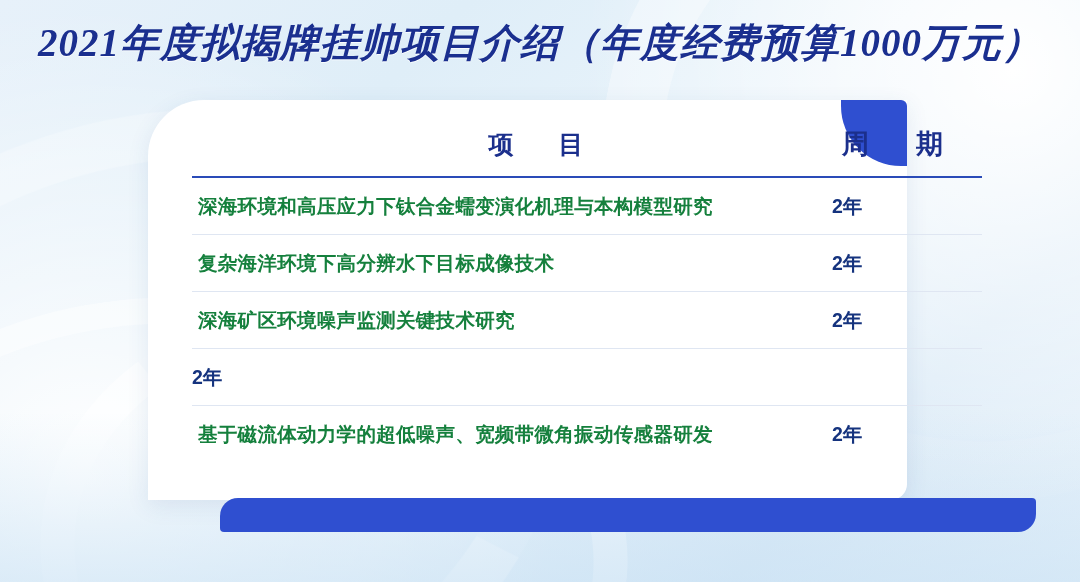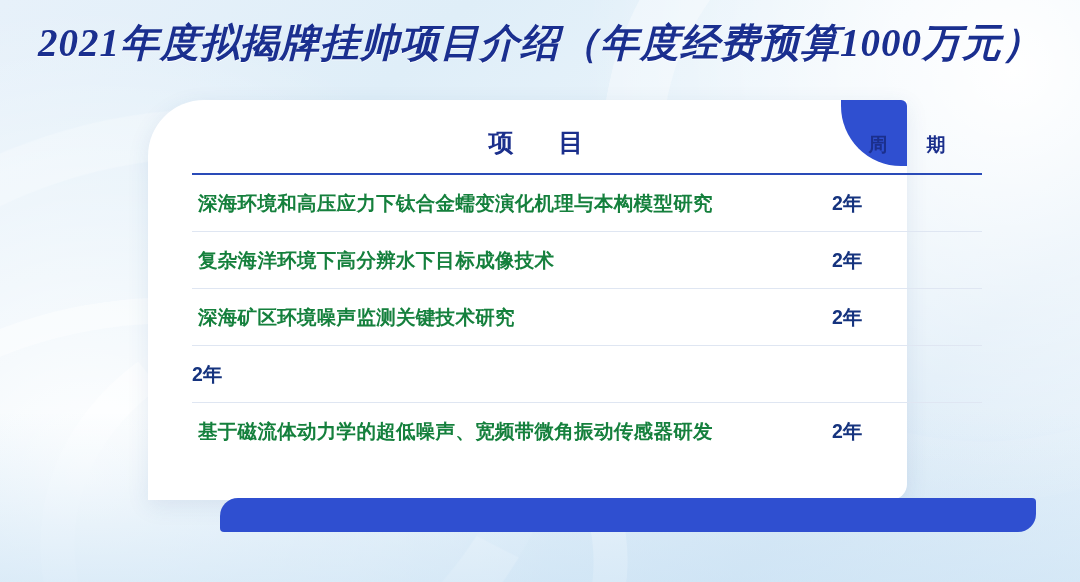--- a/index.html
+++ b/index.html
@@ -146,23 +146,23 @@
     text-align: center;
     color: #1b2f8c;
     font-size: 25px;
     font-weight: bold;
     letter-spacing: 10px;
     text-indent: 10px;
     padding-left: 48px;
   }
   .th-period {
     flex: 0 0 150px;
-    text-align: center;
+    text-align: left;
     color: #1b2f8c;
-    font-size: 19px;
+    font-size: 27px;
     font-weight: bold;
     letter-spacing: 10px;
     text-indent: 10px;
   }
 
   .row {
     display: flex;
     align-items: center;
     height: 56px;
     border-bottom: 1px solid #dfe6f2;

